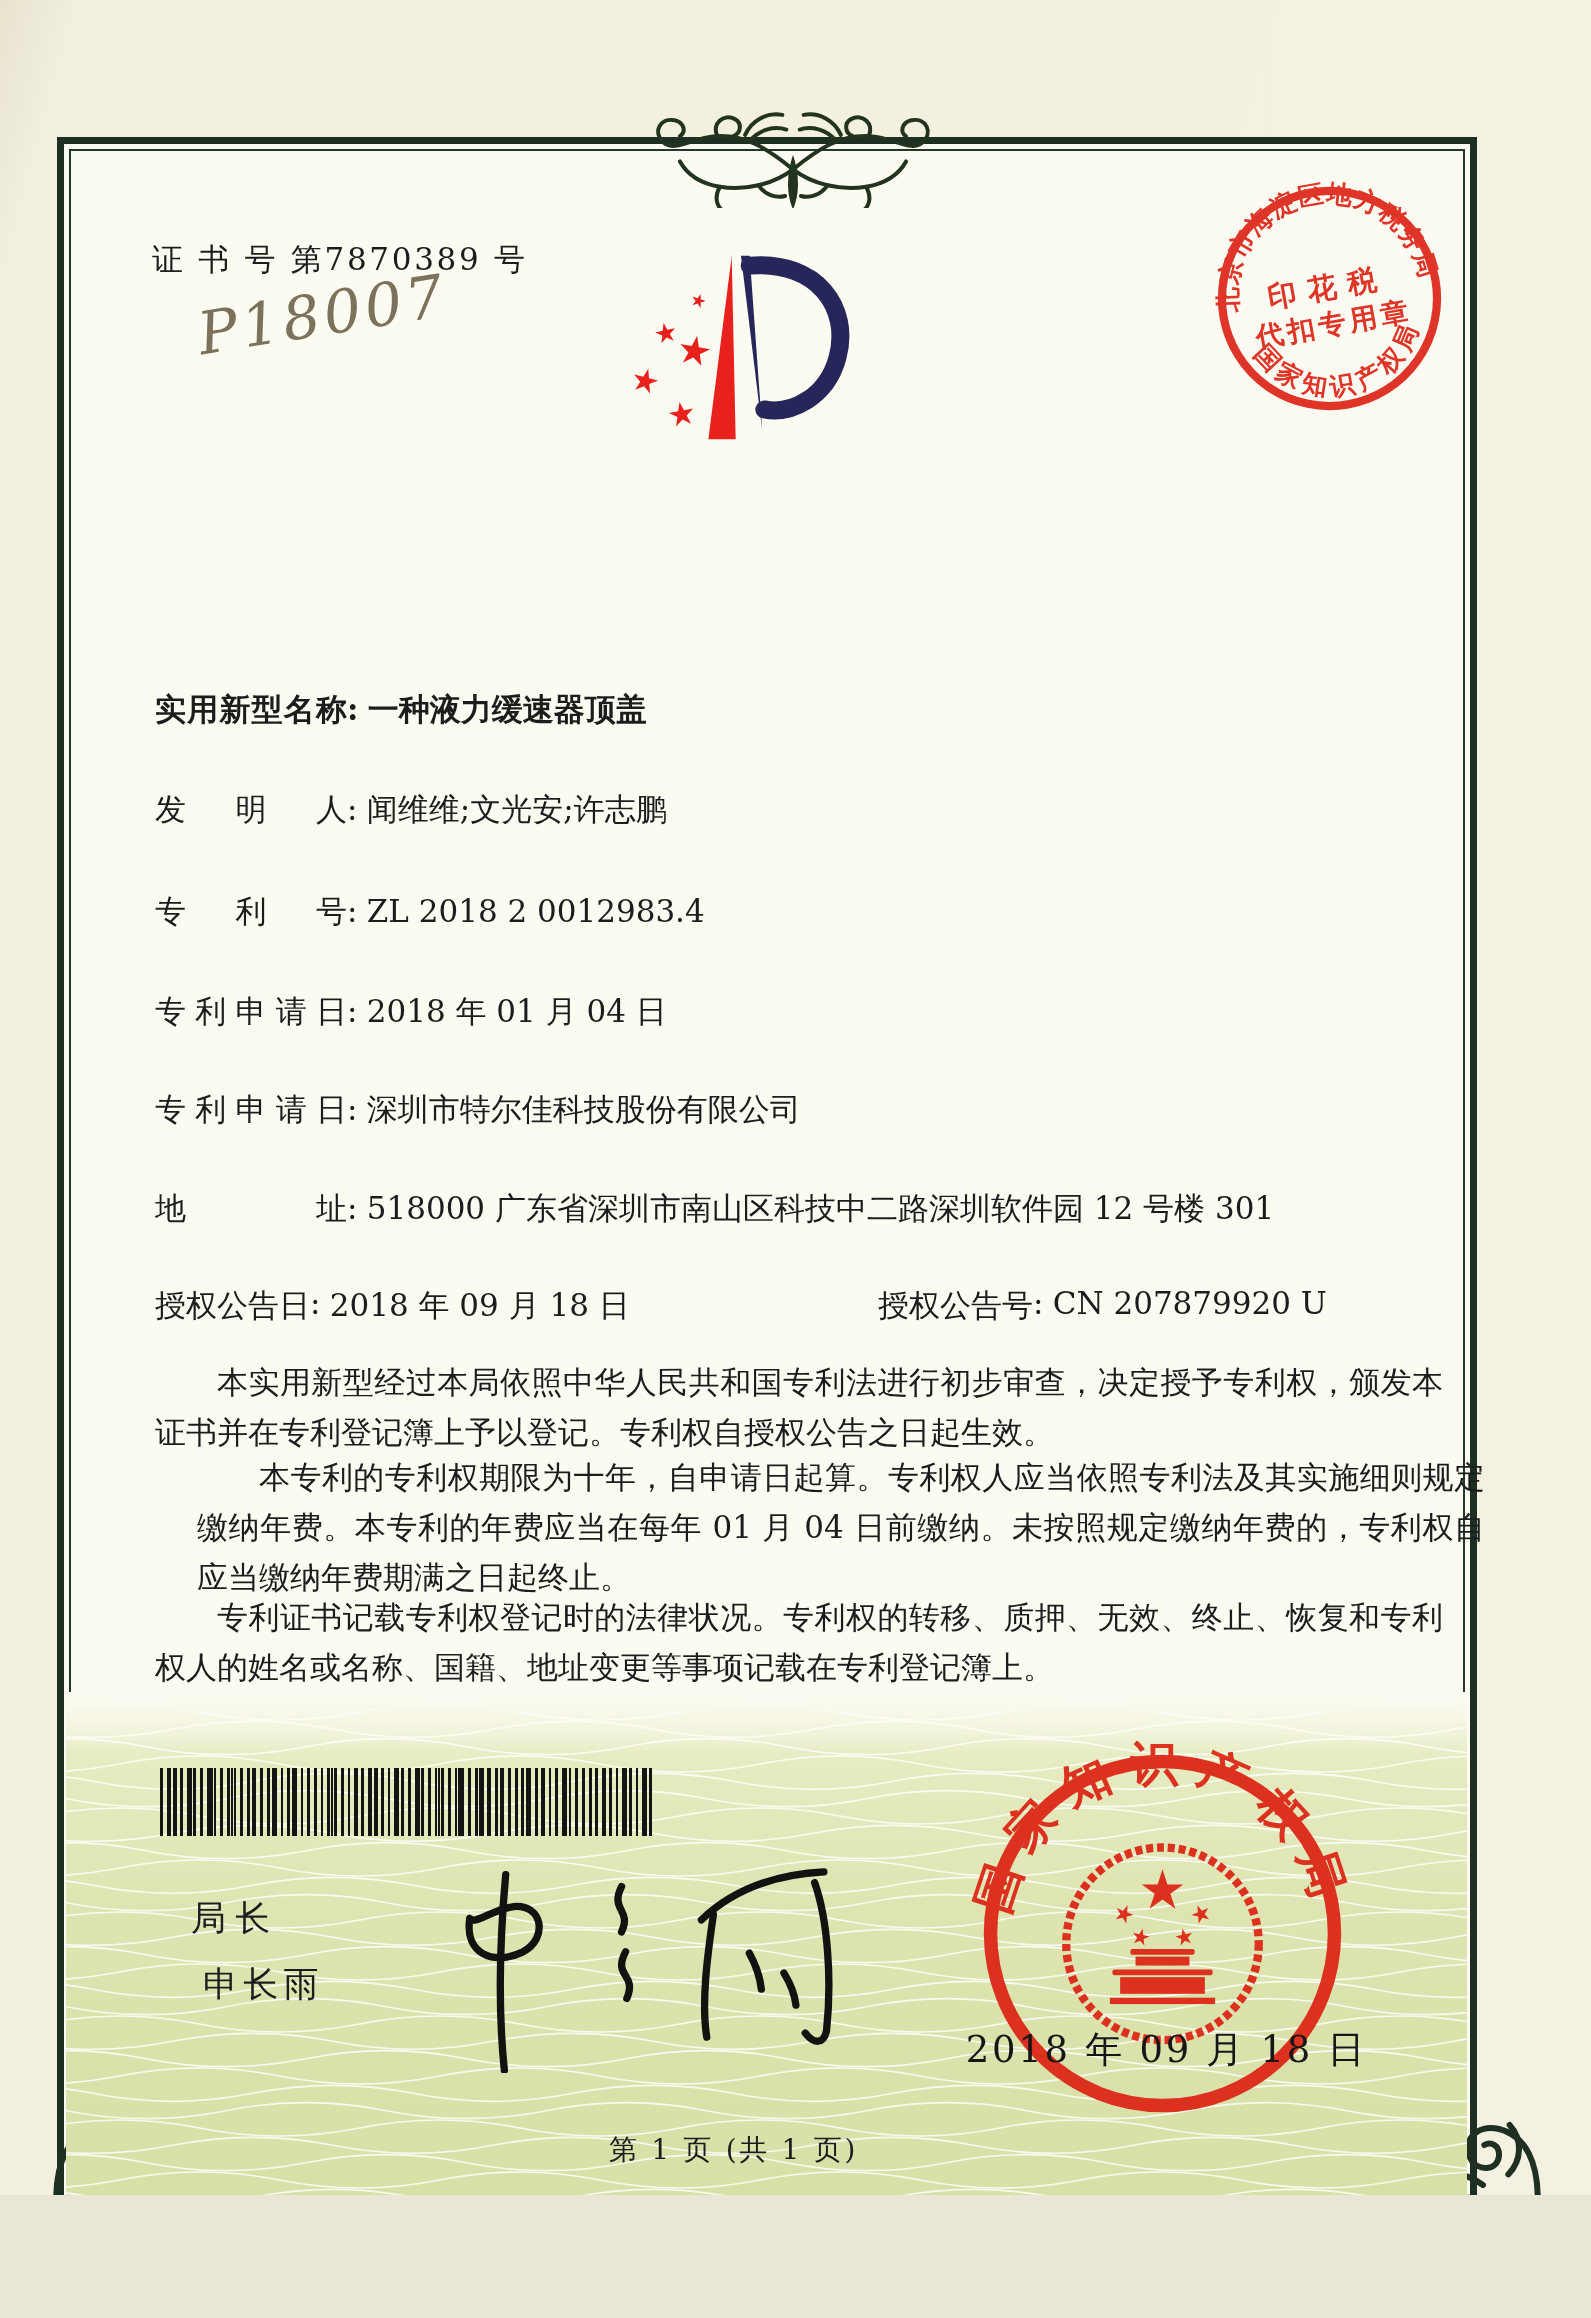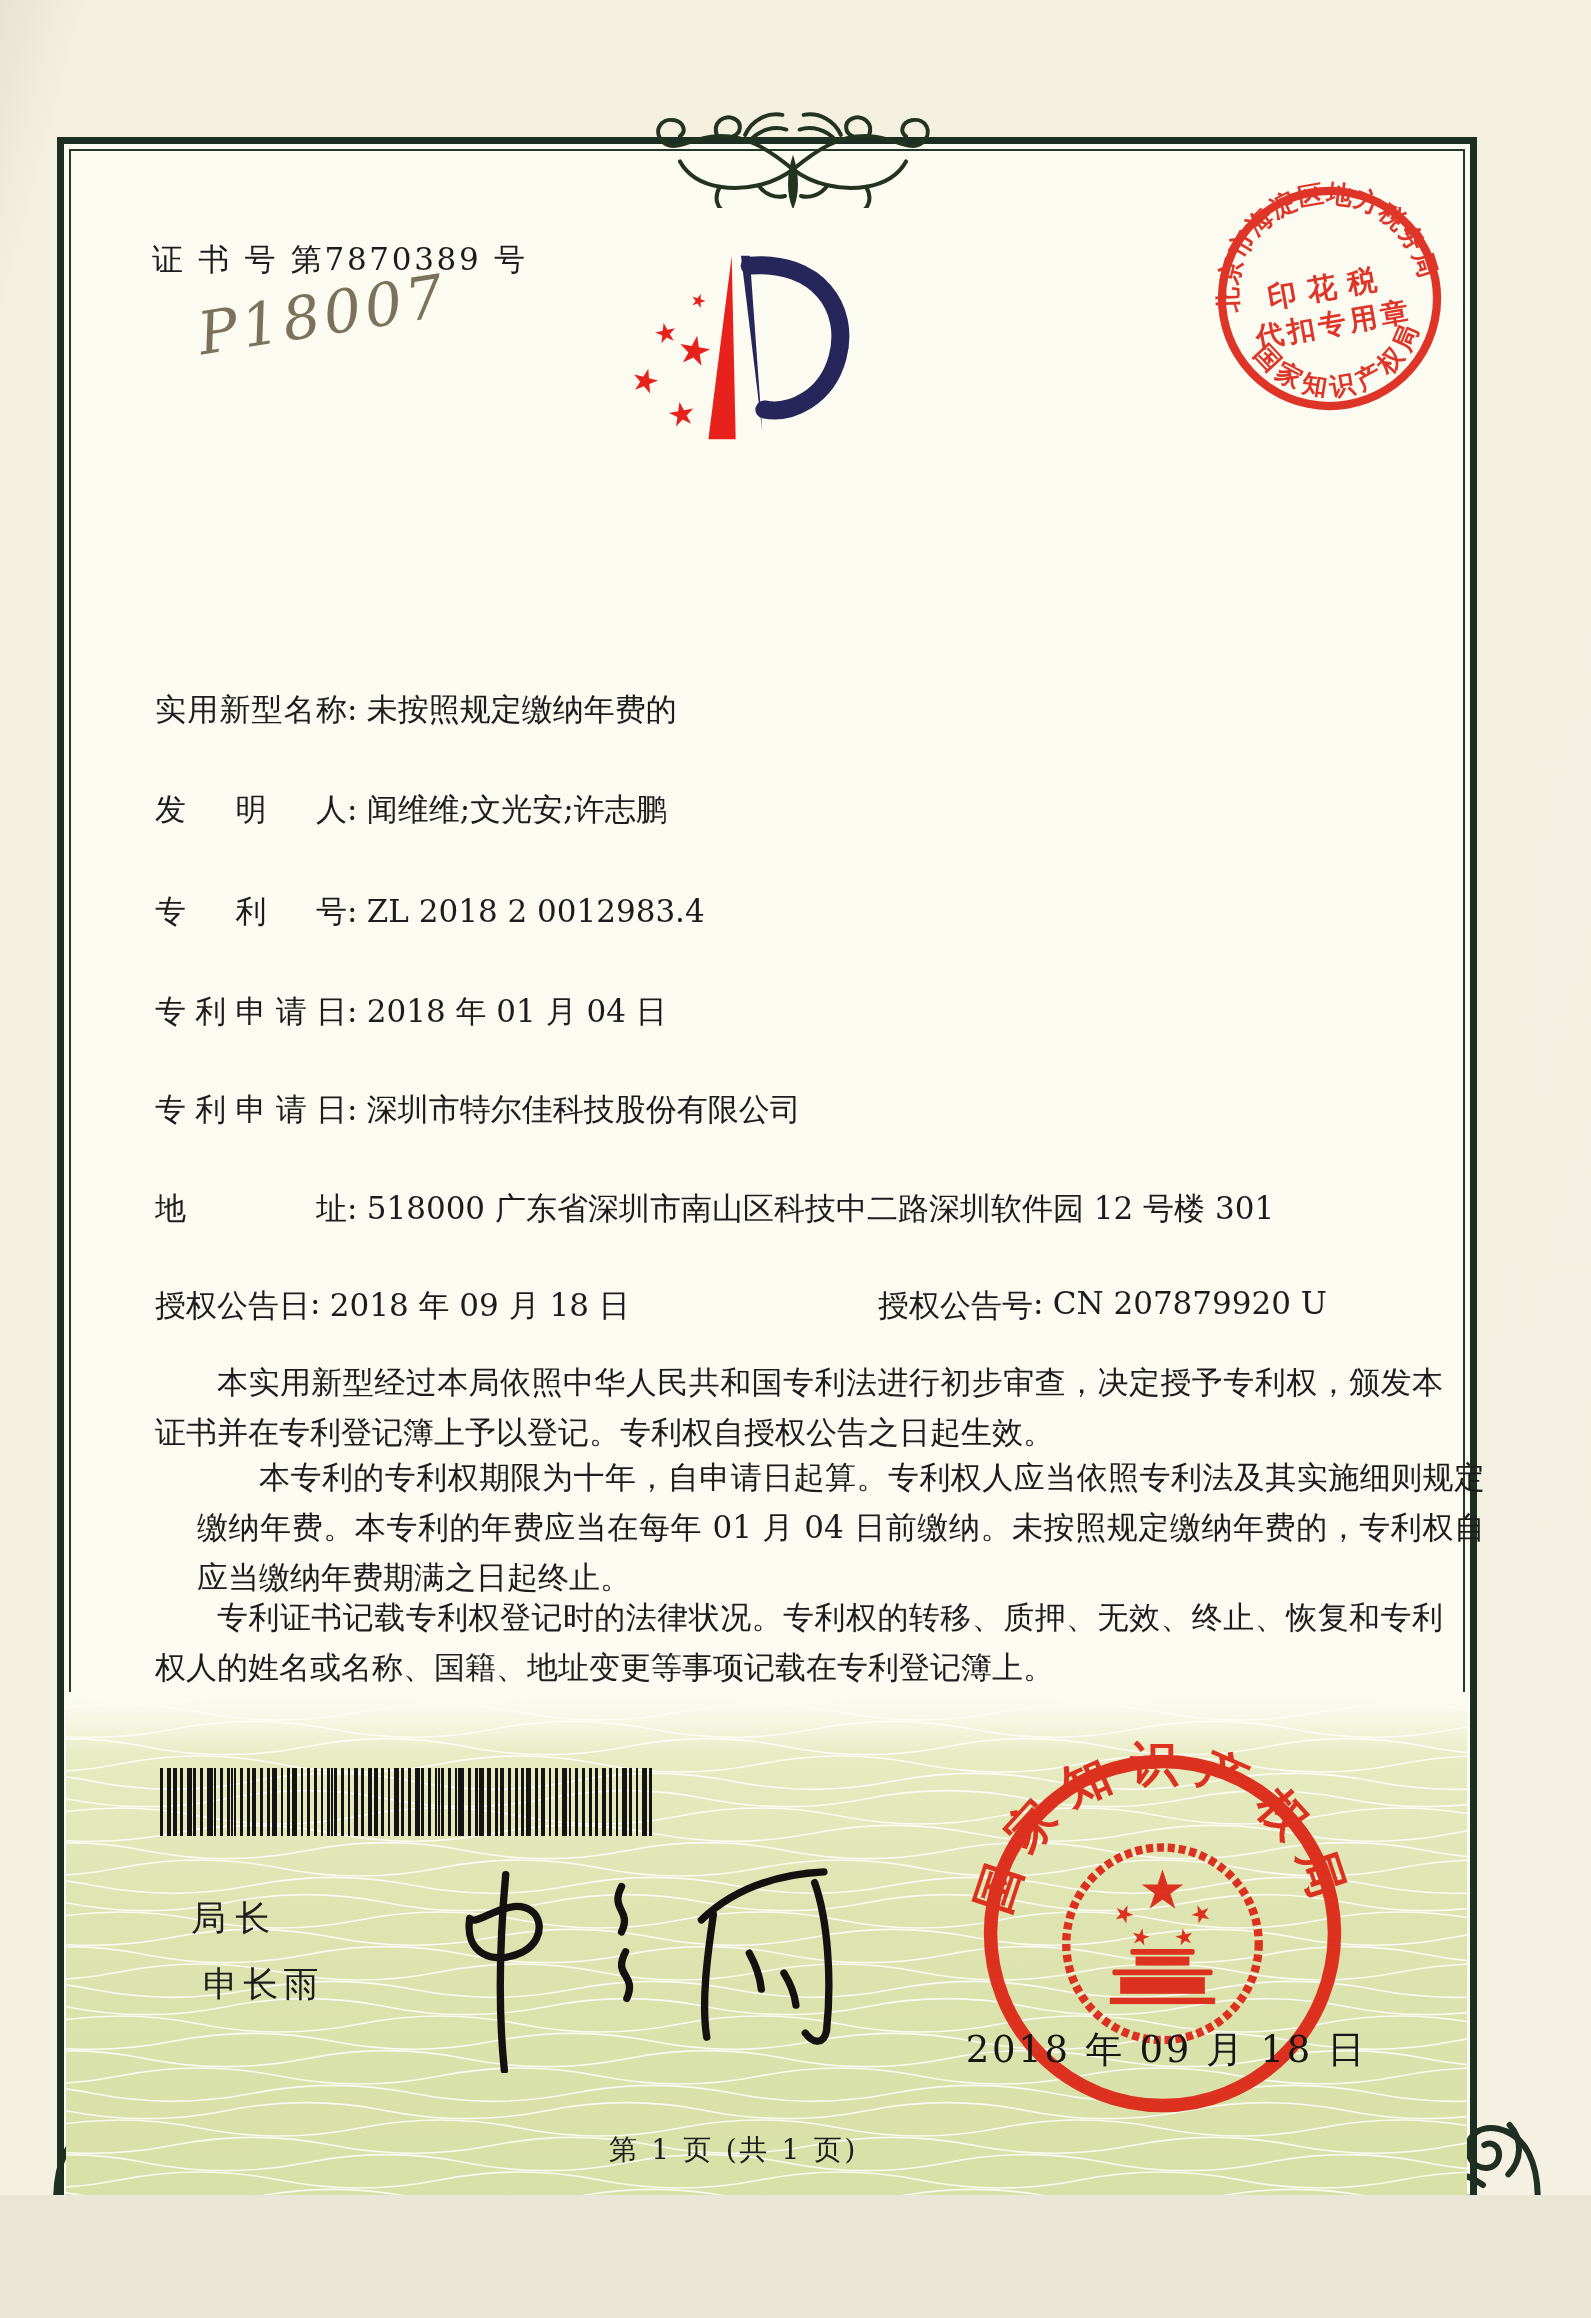--- a/index.html
+++ b/index.html
@@ -33,21 +33,21 @@
   .tax-stamp text{fill:#dd2517;font-weight:bold;}
   .doc-title{
     position:absolute;left:57px;top:468px;width:1420px;margin:0;text-align:center;
     font-size:72px;font-weight:bold;letter-spacing:17.3px;
   }
   
   .row{position:absolute;left:155px;display:flex;font-size:31px;line-height:40px;}
   .row .lbl{width:192px;text-align:justify;text-align-last:justify;flex:none;}
   .row .colon{flex:none;margin-right:9.3px;}
   .row .val{max-width:1013px;}
-  .row-name{top:689px;}
+  .row-name{top:689px;font-weight:bold;}
   .row-inventor{top:789px;}
   .row-patno{top:891px;}
   .row-filedate{top:991px;}
   .row-patentee{top:1089px;}
   .row-address{top:1188px;}
   .grant-row{position:absolute;left:155px;top:1285px;width:1287px;font-size:31px;display:flex;}
   .grant-left{flex:none;width:723px;display:flex;}
   .grant-right{flex:none;display:flex;}
   .grant-row .lbl{flex:none;}
   .grant-row .colon{flex:none;margin-right:9.3px;}
@@ -167,21 +167,21 @@
     <text x="200" y="256" text-anchor="middle" font-size="44" letter-spacing="6">代扣专用章</text>
     <text font-size="40" letter-spacing="8">
       <textPath href="#taxBot" startOffset="50%" text-anchor="middle">国家知识产权局</textPath>
     </text>
   </svg>
 
 
   <div class="row row-name">
     <span class="lbl">实用新型名称</span>
       <span class="colon">:</span>
-    <span class="val">未按照规定缴纳年费的</span>
+    <span class="val">一种液力缓速器顶盖</span>
   </div>
   <div class="row row-inventor">
     <span class="lbl">发明人</span>
       <span class="colon">:</span>
     <span class="val">闻维维;文光安;许志鹏</span>
   </div>
   <div class="row row-patno">
     <span class="lbl">专利号</span>
       <span class="colon">:</span>
     <span class="val">ZL 2018 2 0012983.4</span>

